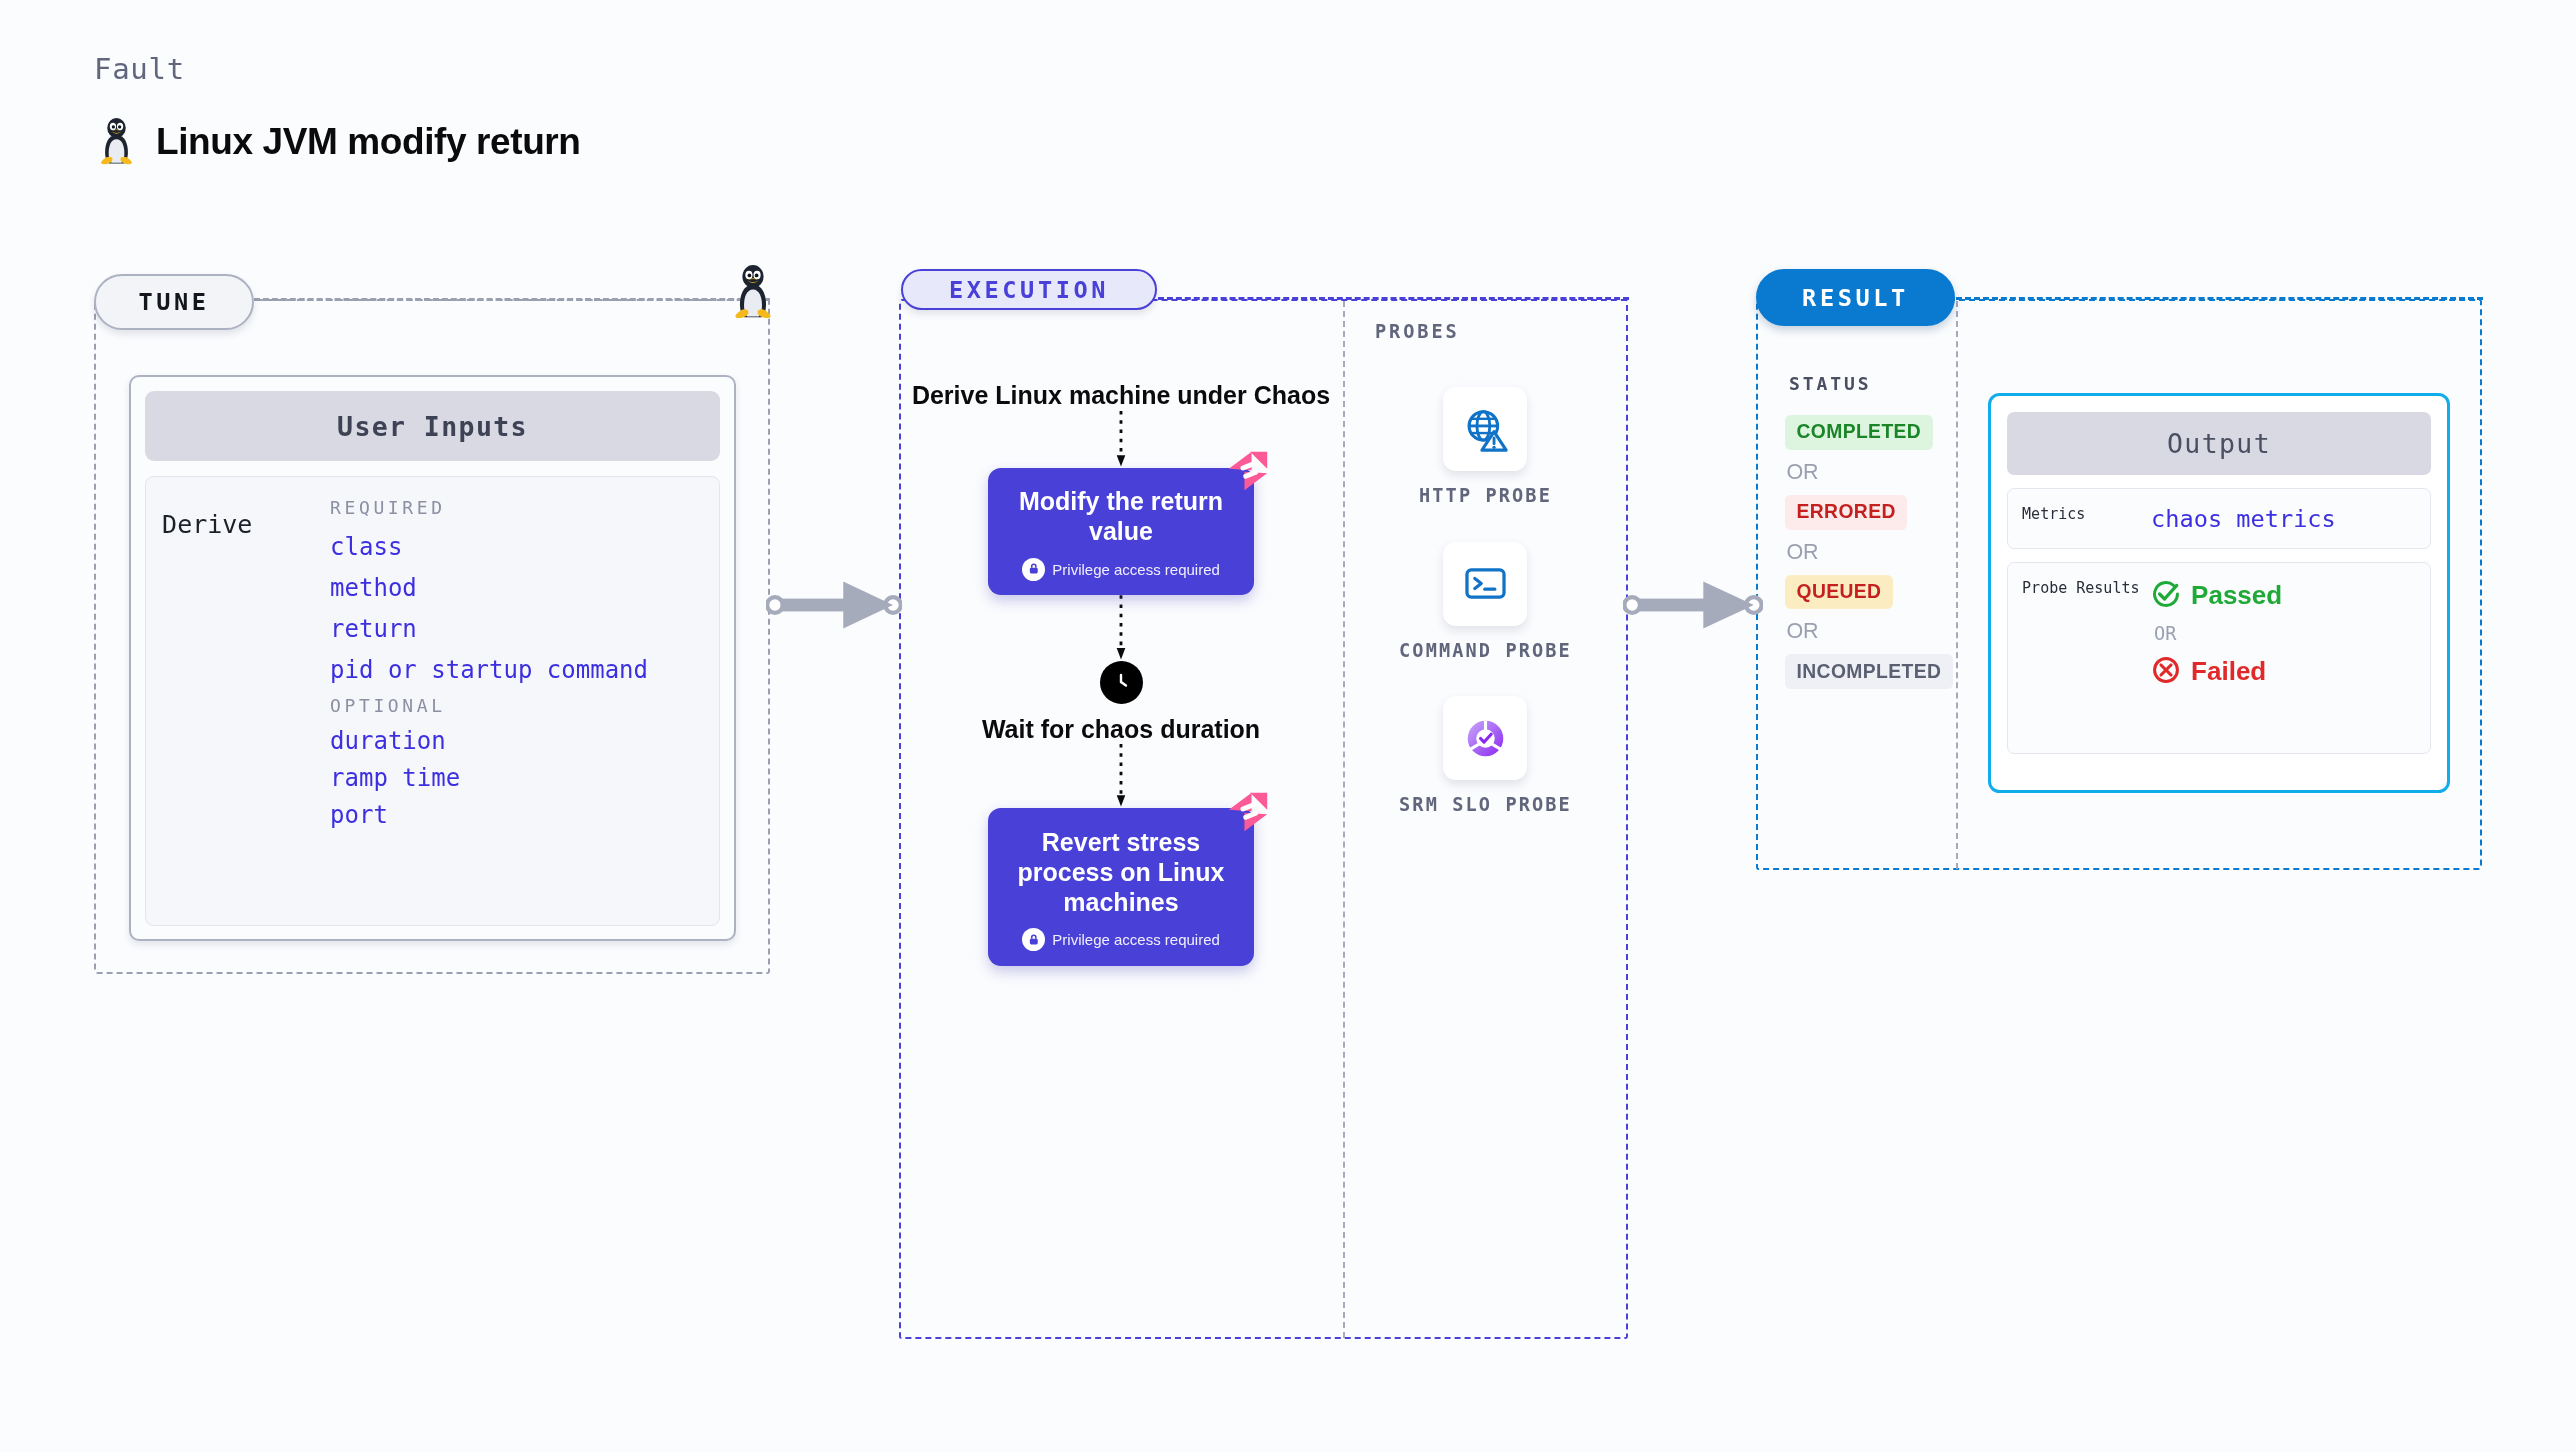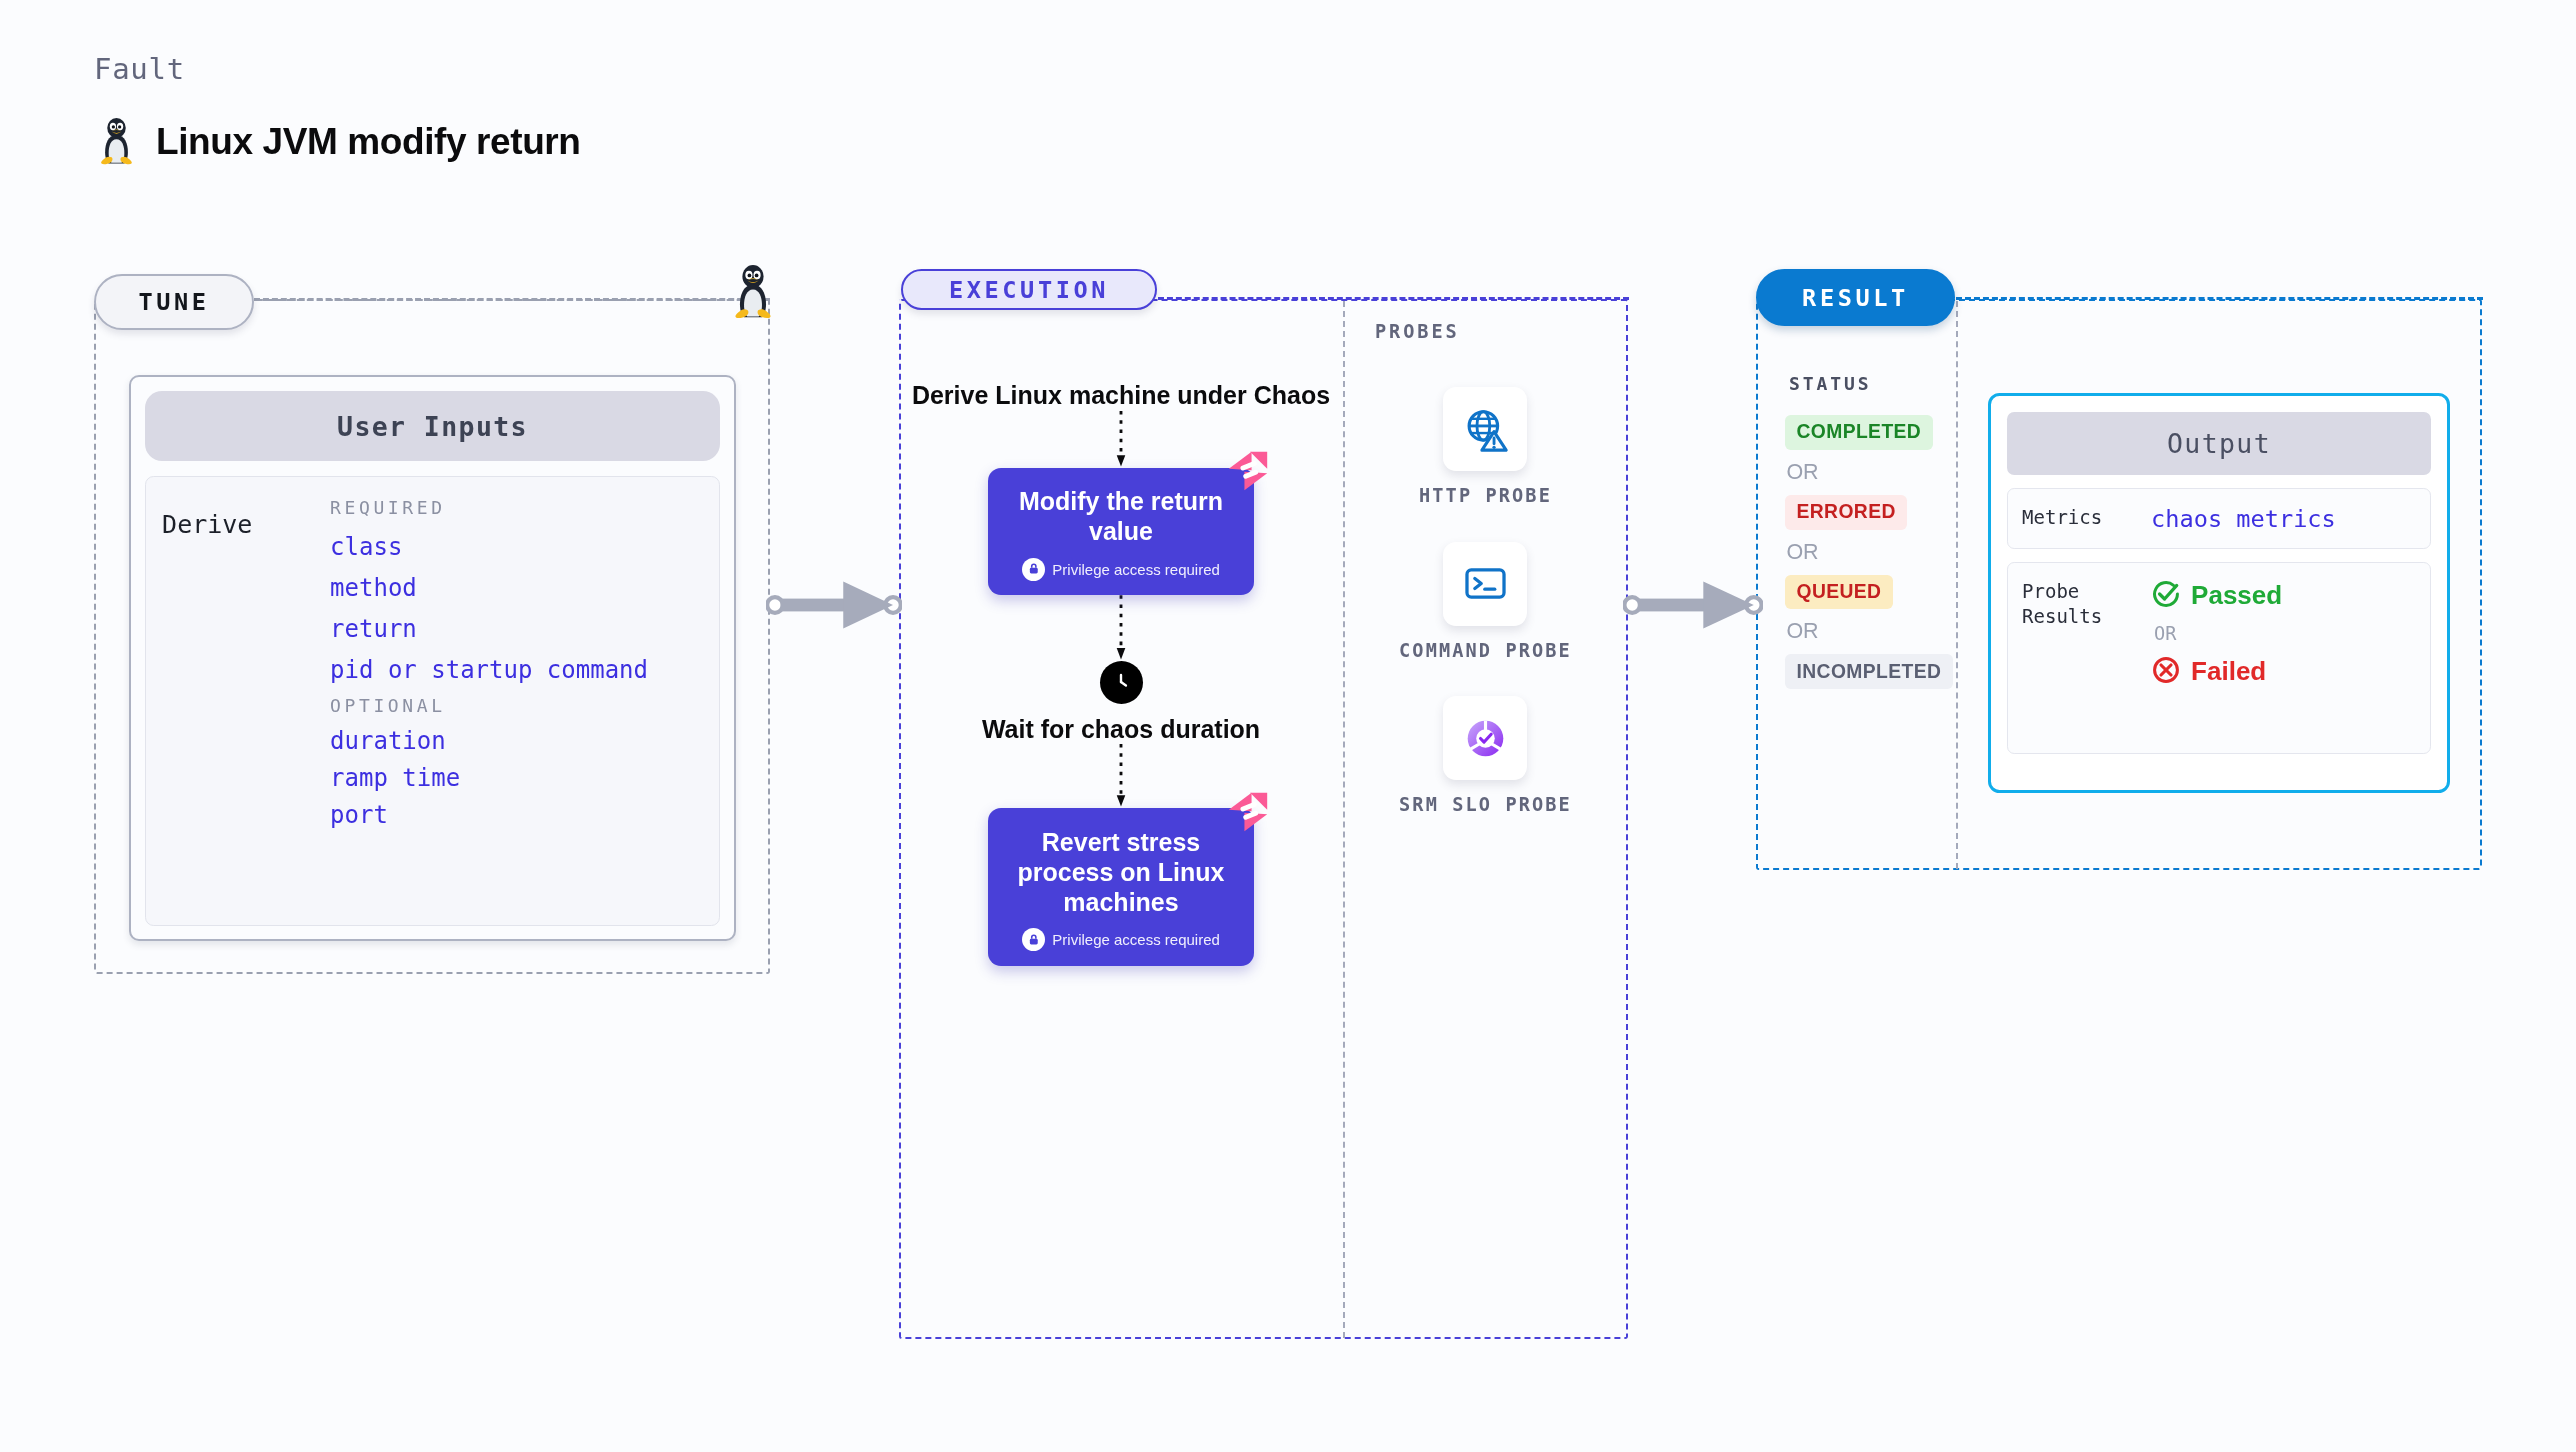--- a/index.html
+++ b/index.html
@@ -105,21 +105,21 @@
   #tux-line { position: absolute; left: 731px; top: 265px; z-index: 20; }
 
   
   #user-inputs-card {
     position: absolute; left: 129px; top: 375px; width: 607px; height: 566px;
     background: #fbfcfe; border: 2.1px solid #adb2c2; border-radius: 10px;
     box-shadow: 0 3.6px 7.2px rgba(60,64,90,.12);
     padding: 14.3px;
   }
   #user-inputs-header {
-    height: 70px; background: #d9d9e4; border-radius: 17px;
+    height: 70px; background: #d9d9e4; border-radius: 9px;
     display: flex; align-items: center; justify-content: center;
     font-family: "DejaVu Sans Mono", monospace;
     font-size: 26.5px; font-weight: bold; color: #3d4354; letter-spacing: 1.4px;
   }
   #tunable-panel {
     margin-top: 14.3px; height: 450px;
     background: #f6f7fb; border: 1.4px solid #e2e4ec; border-radius: 8.6px;
     display: flex; padding: 20px 15.8px;
   }
   #tunable-label {
@@ -232,21 +232,21 @@
     display: flex; align-items: center; justify-content: center;
     font-family: "DejaVu Sans Mono", monospace;
     font-size: 26.5px; color: #4a4f62; letter-spacing: 1.4px;
   }
   .out-row {
     margin-top: 13px; background: #fbfcfe; border: 1.4px solid #e4e6ee;
     border-radius: 7.2px; display: flex; padding: 15.8px 14.3px;
   }
   .out-key {
     font-family: "DejaVu Sans Mono", monospace;
-    font-size: 19px; color: #2a2e3a; width: 129px; line-height: 1.28;
+    font-size: 15px; color: #2a2e3a; width: 129px; line-height: 1.28;
   }
   .out-val-metrics {
     font-family: "DejaVu Sans Mono", monospace;
     font-size: 23.6px; color: #3c2fe0;
   }
   .pr-body { flex: 1; }
   .pr-line { display: flex; align-items: flex-end; gap: 10px; }
   .pr-pass { font-size: 26px; font-weight: bold; color: #1faa37; }
   .pr-fail { font-size: 26px; font-weight: bold; color: #e12929; }
   .pr-or {

